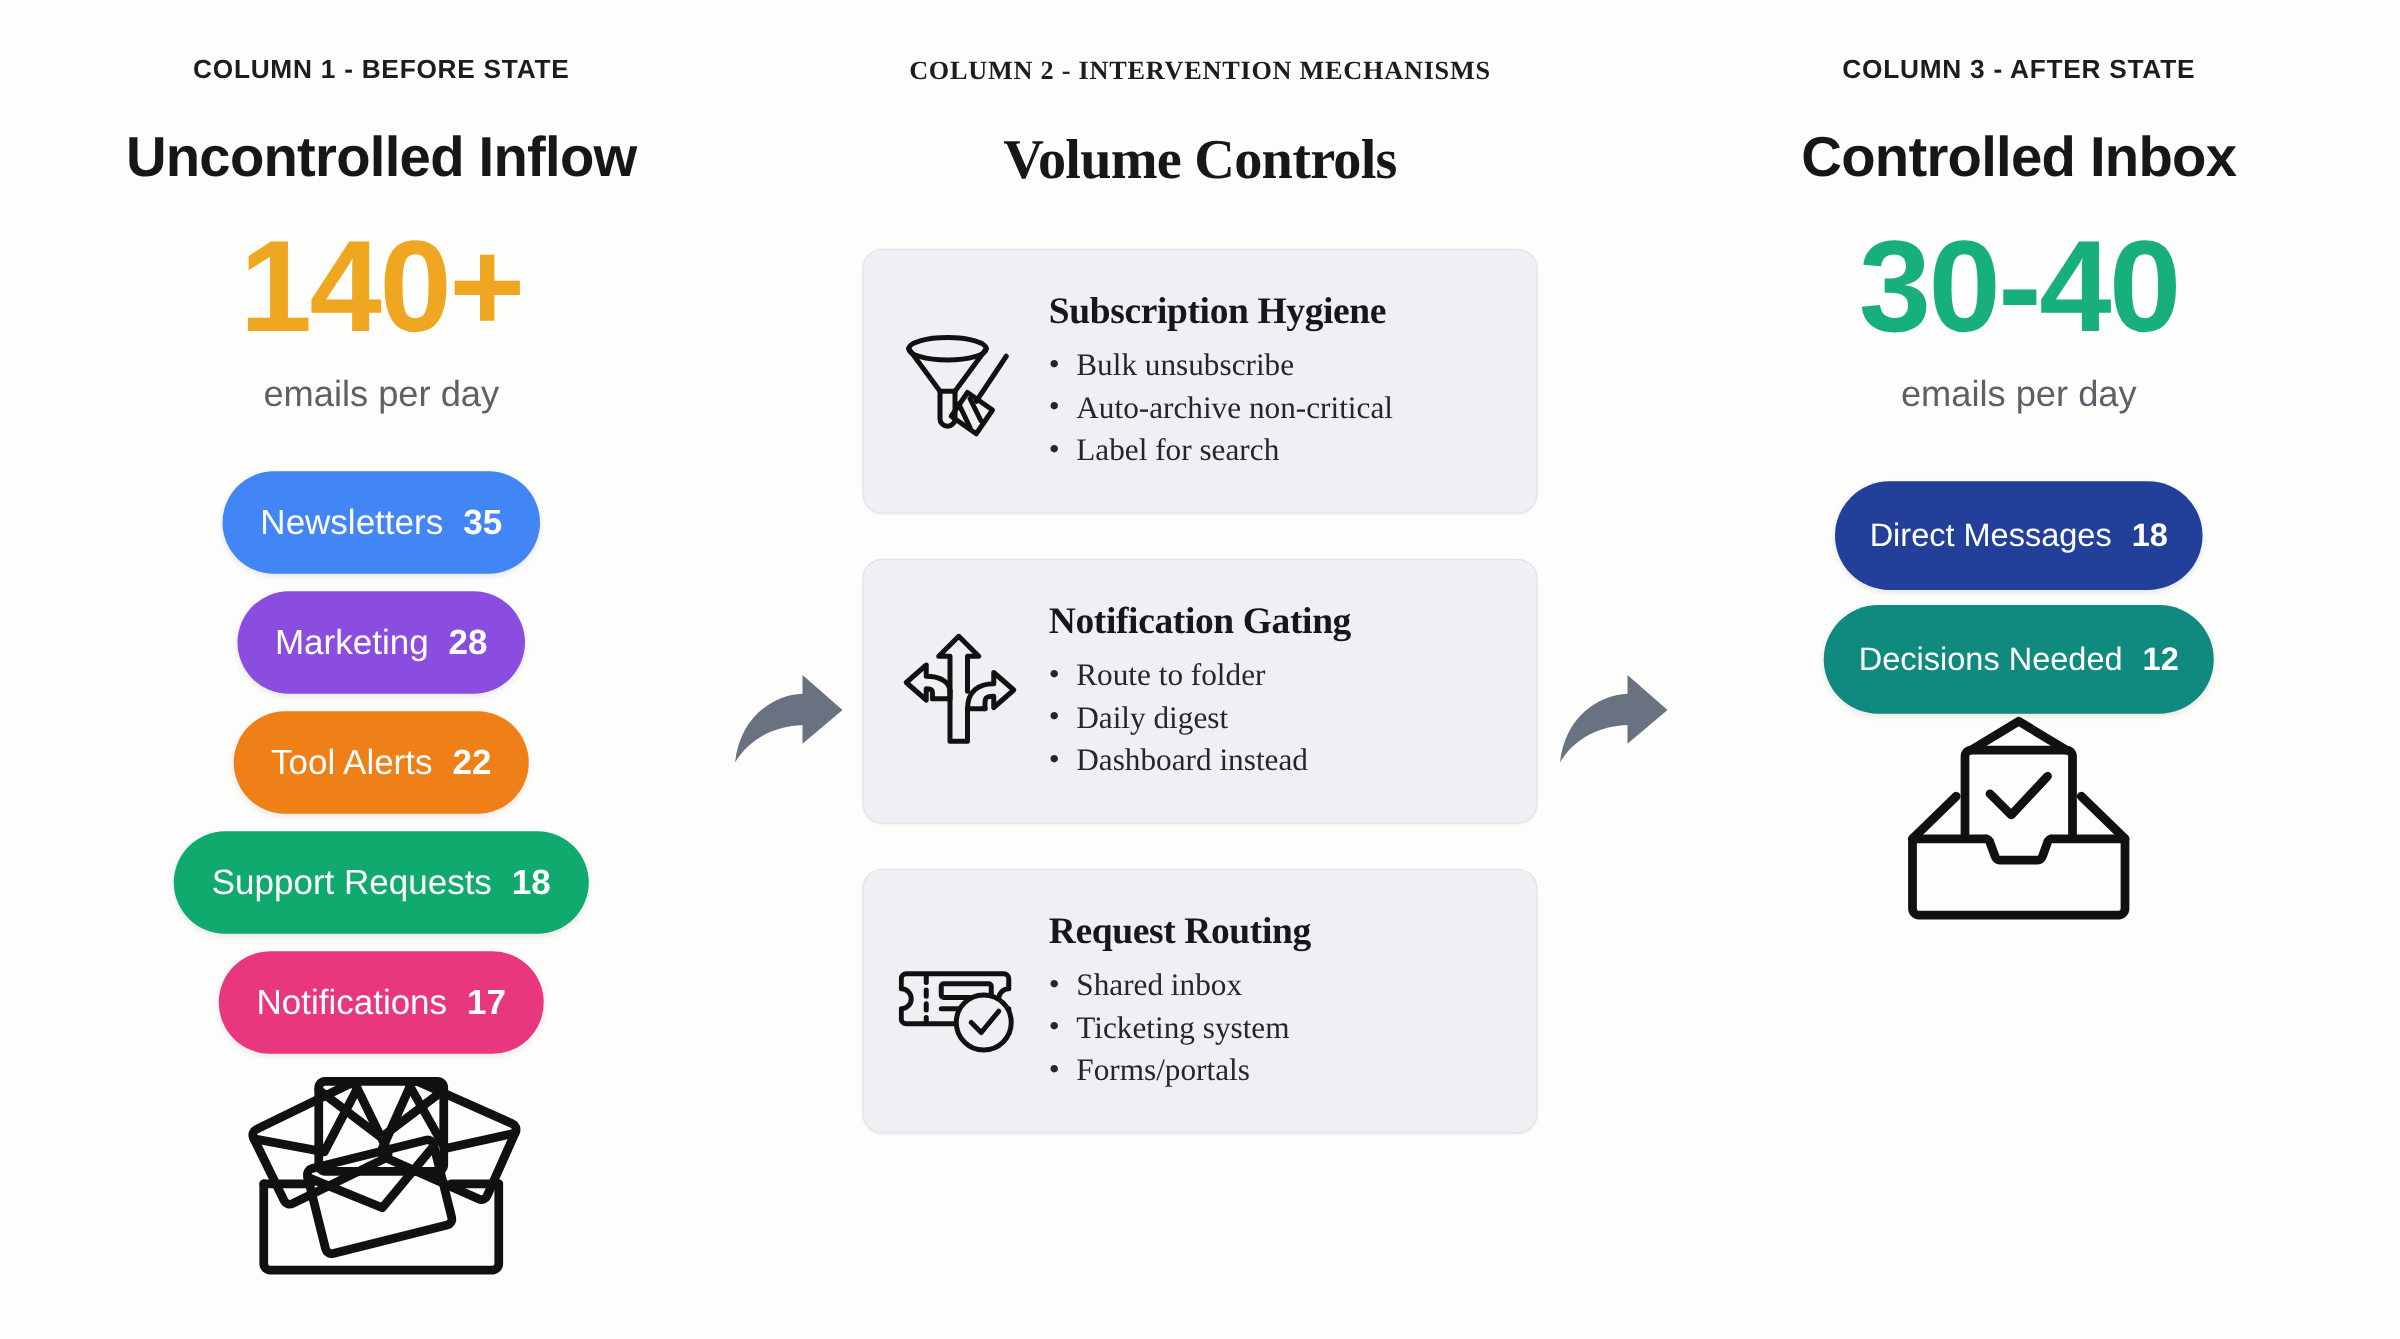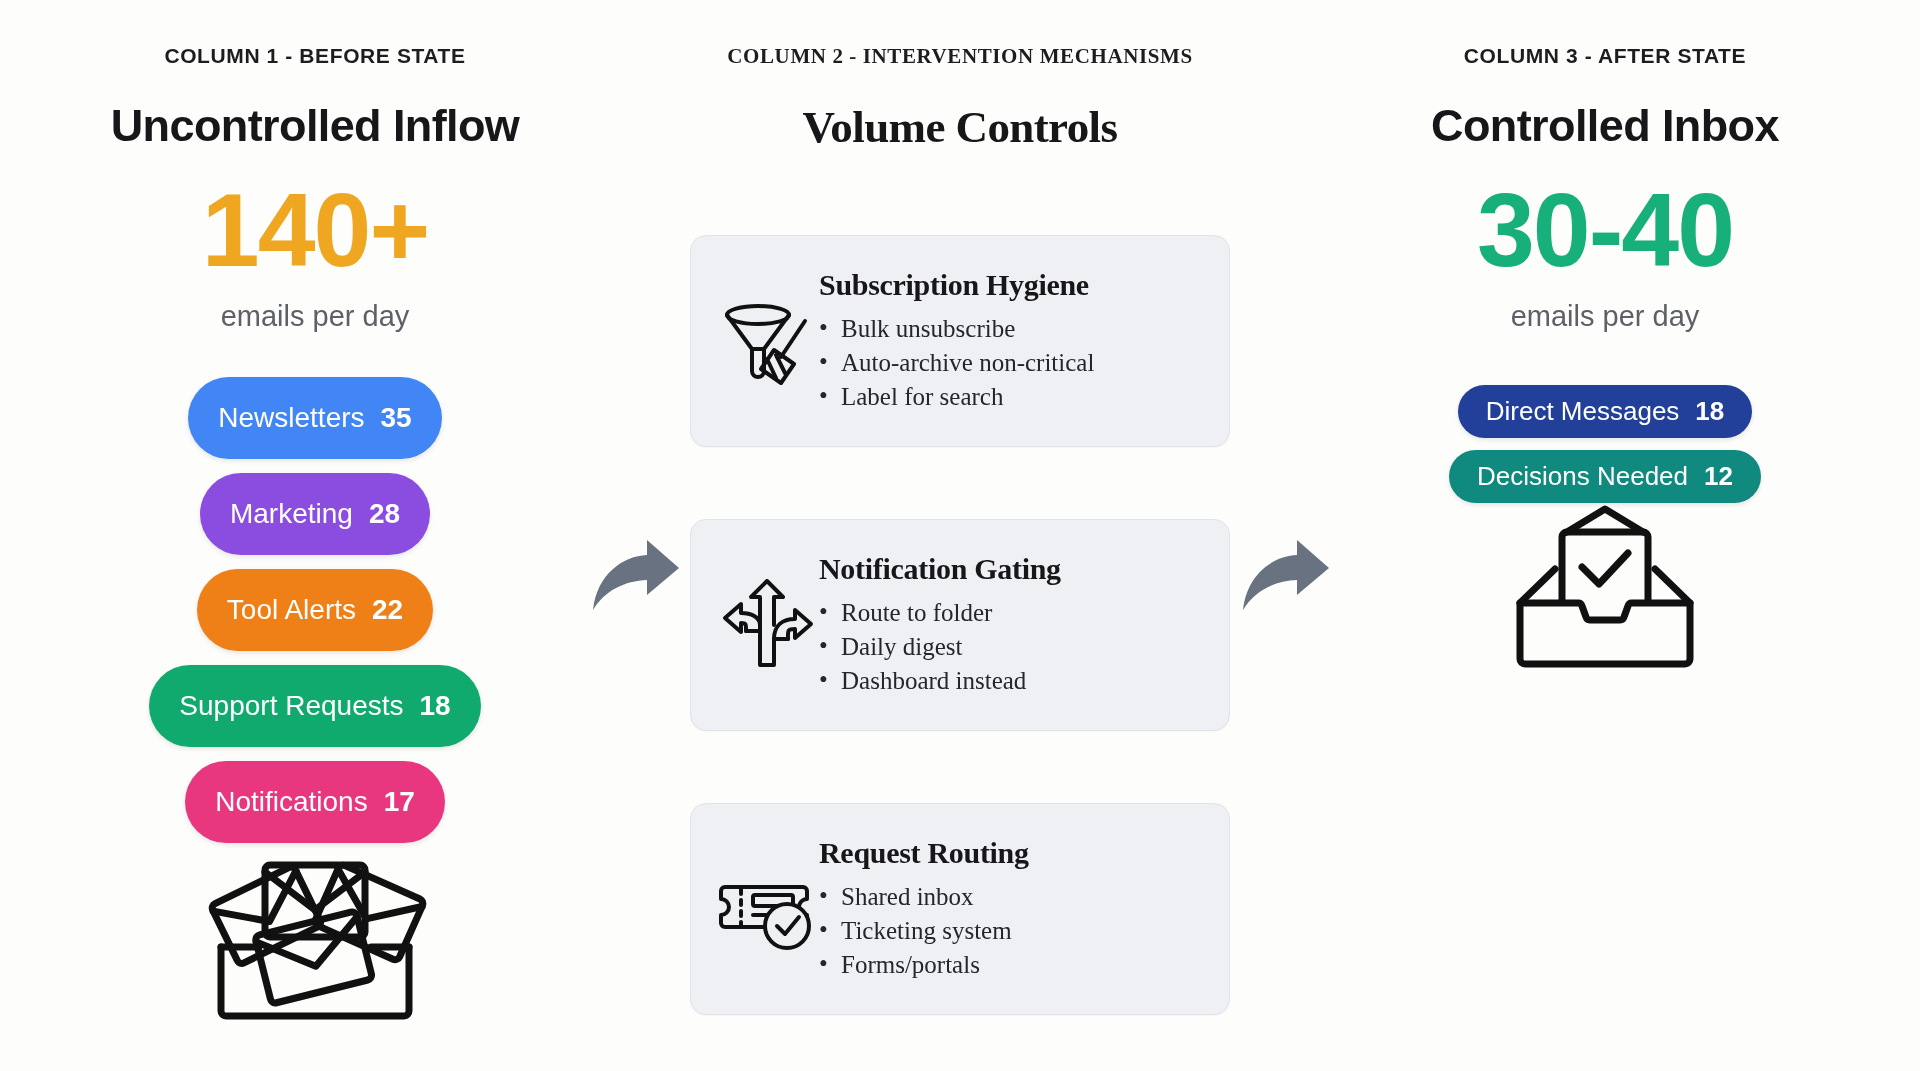--- a/index.html
+++ b/index.html
@@ -11,21 +11,21 @@
     font-family: "Liberation Sans", sans-serif;
     overflow: hidden;
   }
 
   #board {
     position: relative;
     width: 1920px;
     height: 1071px;
     display: flex;
     align-items: flex-start;
-    justify-content: center;
+    justify-content: space-between;
     padding: 44px 40px 0 40px;
   }
 
   
   .col {
     display: flex;
     flex-direction: column;
     align-items: center;
   }
   .col-side { width: 530px; }
@@ -84,21 +84,21 @@
     color: #ffffff;
     border-radius: 999px;
     white-space: nowrap;
     box-shadow: 0 2px 5px rgba(0,0,0,0.10);
   }
   .pill-before {
     padding: 25px 30px;
     font-size: 28px;
   }
   .pill-after {
-    padding: 11px 28px;
+    padding: 28px 28px;
     font-size: 26px;
   }
   .pill-label { font-weight: 400; }
   .pill-value { font-weight: 700; }
 
   
   .illus {
     margin-top: auto;
     padding-bottom: 36px;
   }
@@ -112,23 +112,23 @@
     gap: 36px;
     width: 100%;
   }
   .card {
     background: #eef0f4;
     border: 1px solid #e0e3e9;
     border-radius: 16px;
     padding: 19px 24px;
     display: flex;
     align-items: center;
+    gap: 20px;
     min-height: 212px;
     box-shadow: 0 1px 2px rgba(0,0,0,0.04);
-    margin-top: 36px;
   }
   .card-icon {
     flex: 0 0 auto;
     width: 104px;
     display: flex;
     justify-content: center;
     align-items: center;
   }
   .card-body { flex: 1 1 auto; }
   .card-title {

